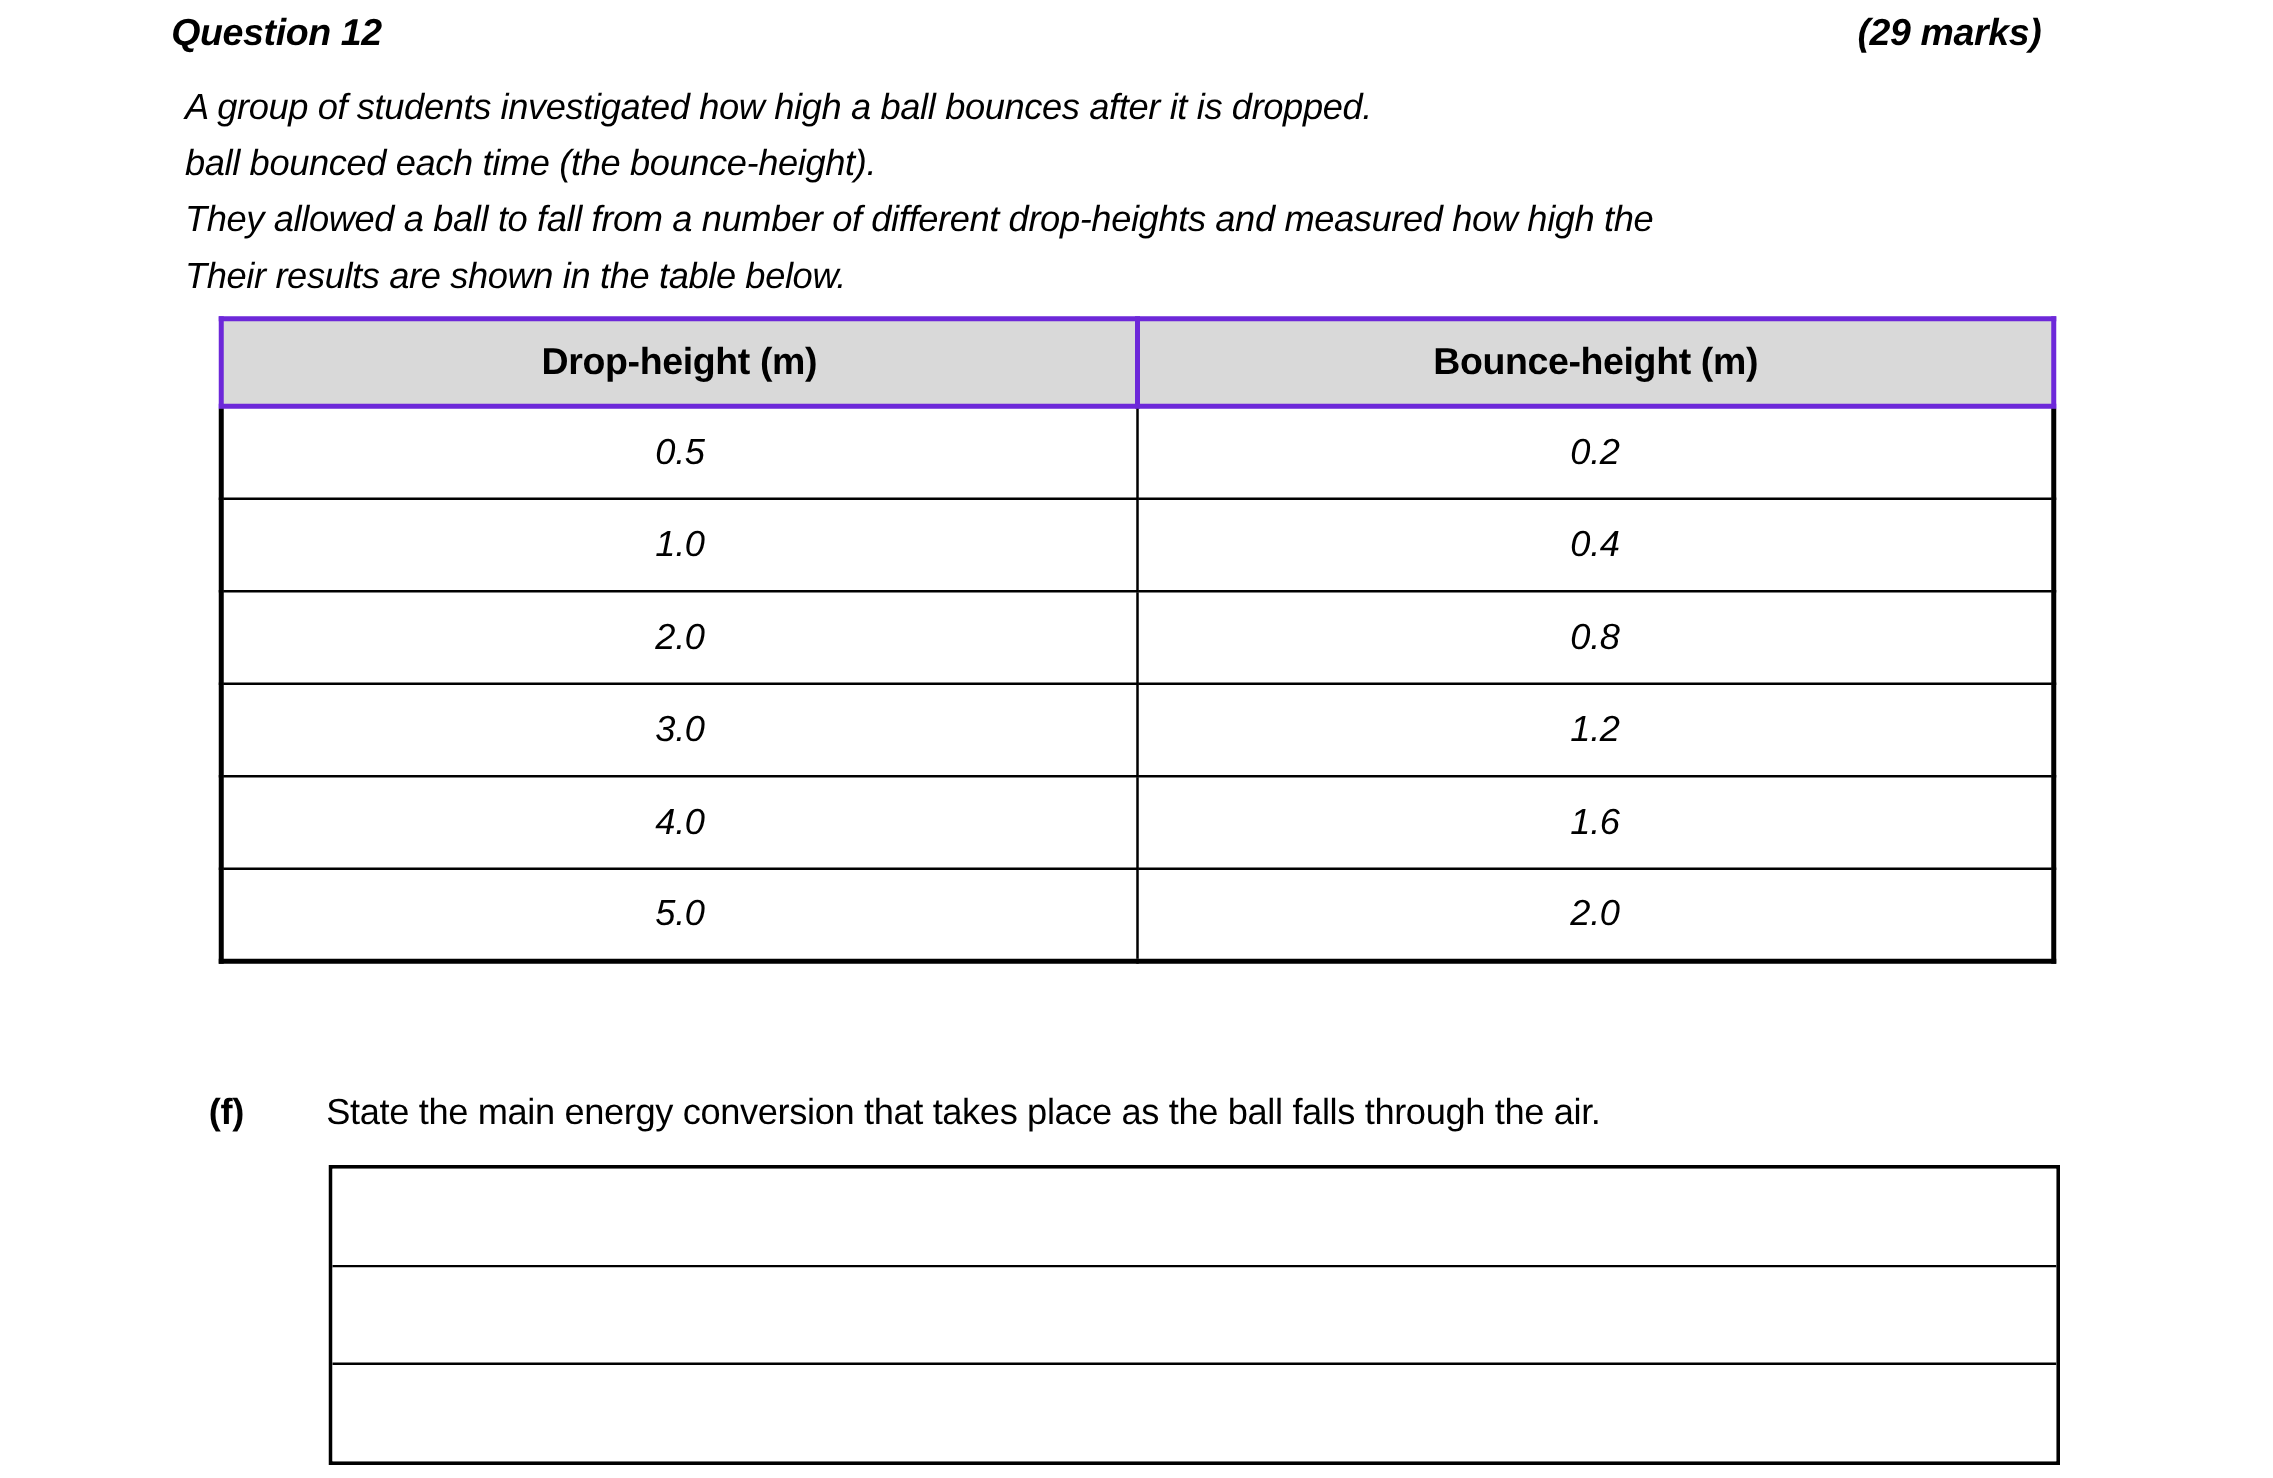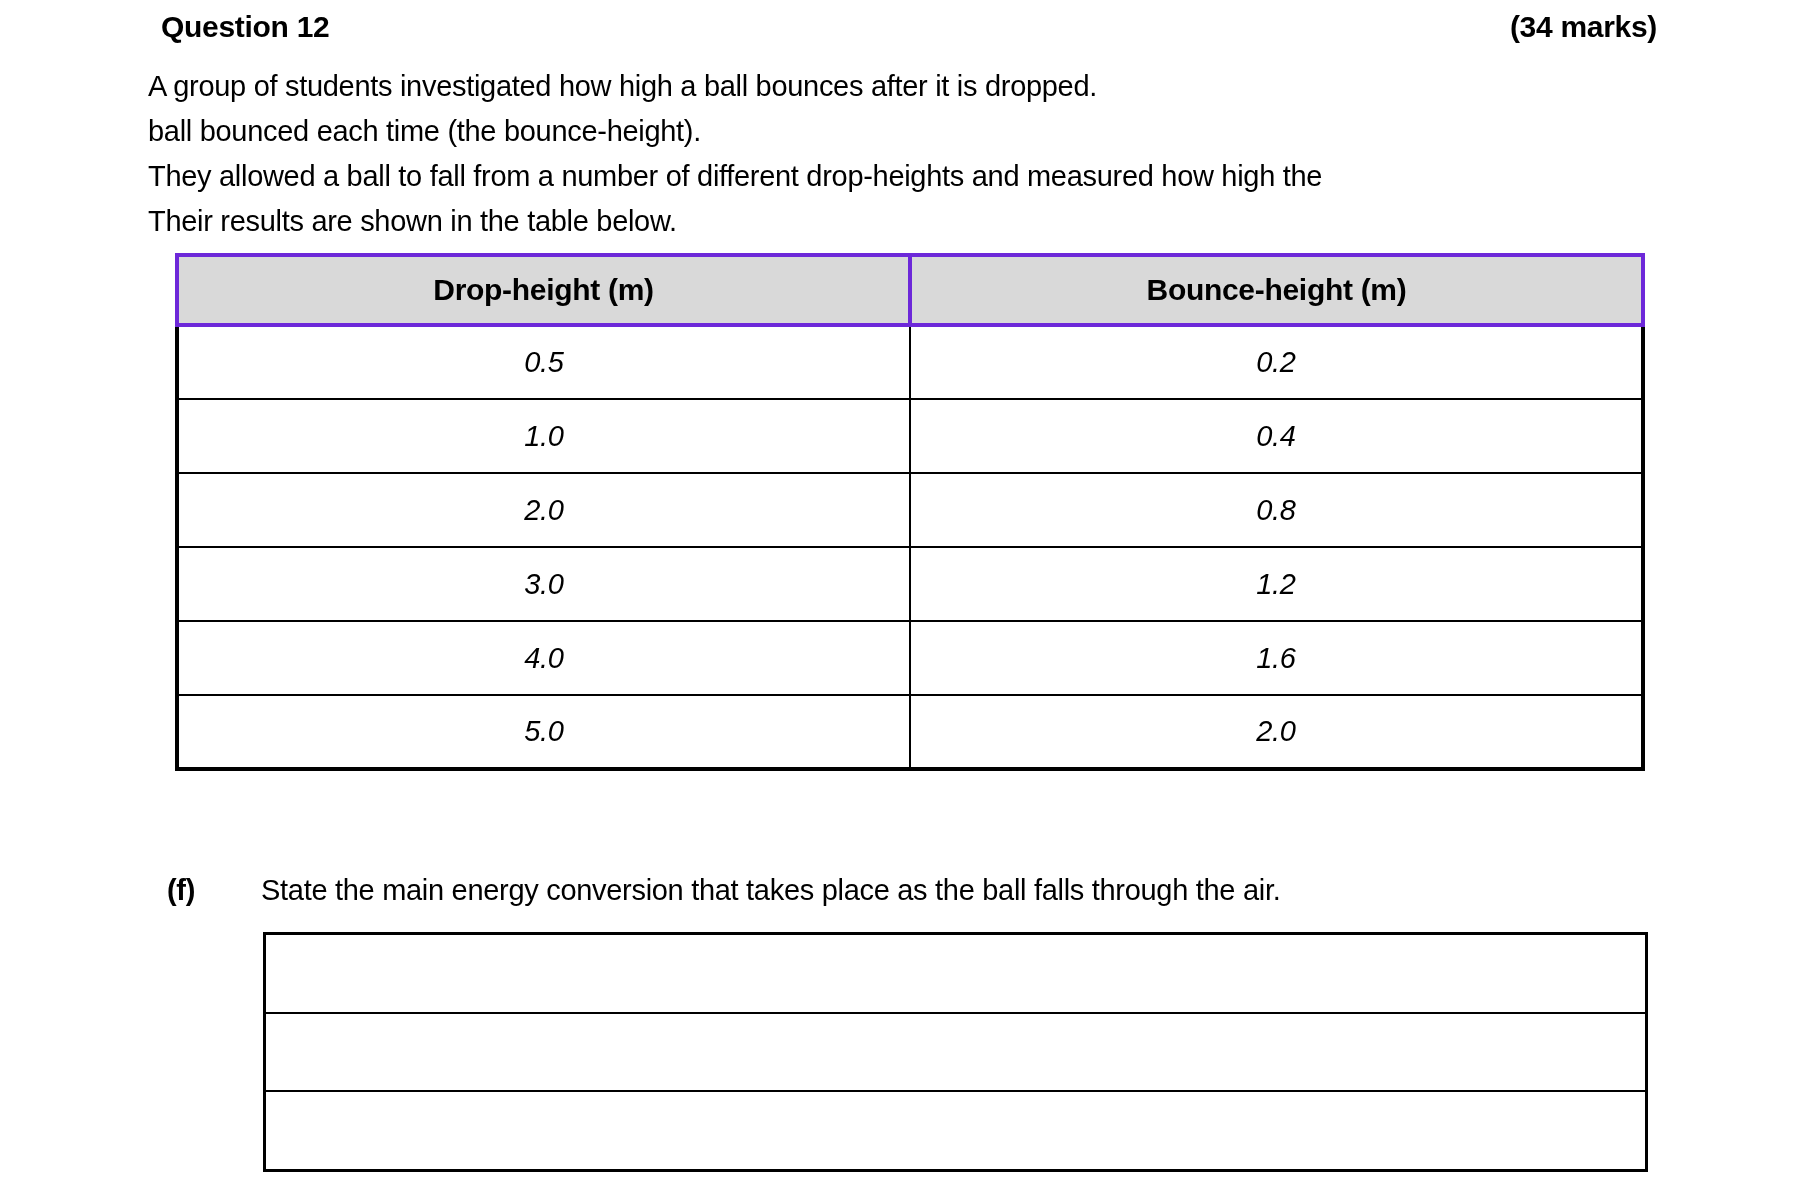--- a/index.html
+++ b/index.html
@@ -6,38 +6,40 @@
   html, body {
     width: 1818px; height: 1182px;
     background: #ffffff;
     font-family: "Liberation Sans", sans-serif;
     color: #000000;
     overflow: hidden;
     position: relative;
   }
   .title-row {
     position: absolute;
-    left: 161px; top: 10px;
+    left: 137px; top: 10px;
     width: 1496px;
     display: flex;
     justify-content: space-between;
     align-items: flex-start;
+    font-style: italic;
   }
   .title-row .bold-txt {
     font-weight: bold;
     font-size: 30px;
     letter-spacing: -0.3px;
   }
   .intro {
     position: absolute;
     left: 148px; top: 64px;
     width: 1500px;
     font-size: 29px;
     line-height: 45px;
     letter-spacing: -0.3px;
+    font-style: italic;
   }
   table.results {
     position: absolute;
     left: 175px; top: 253px;
     width: 1470px;
     border-collapse: collapse;
     border: 4px solid #000000;
     table-layout: fixed;
   }
   table.results th {
@@ -86,21 +88,21 @@
     border-bottom: 2px solid #000000;
     background: #ffffff;
   }
   .answer-line:last-child { border-bottom: none; }
 </style>
 </head>
 <body>
 
 <div class="title-row">
   <span class="bold-txt">Question 12</span>
-  <span class="bold-txt">(34 marks)</span>
+  <span class="bold-txt">(29 marks)</span>
 </div>
 
 <div class="intro">
   <div>A group of students investigated how high a ball bounces after it is dropped.</div>
   <div>ball bounced each time (the bounce-height).</div>
   <div>They allowed a ball to fall from a number of different drop-heights and measured how high the</div>
   <div>Their results are shown in the table below.</div>
 </div>
 
 <table class="results">

